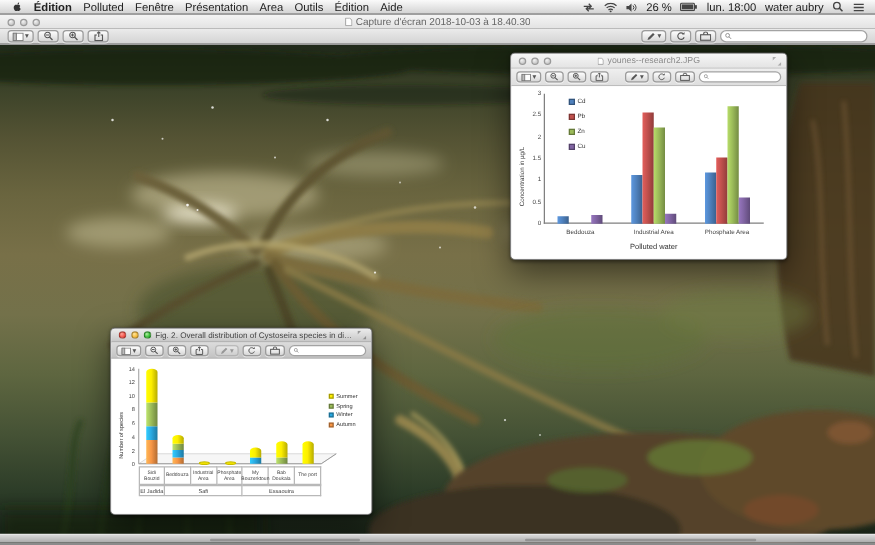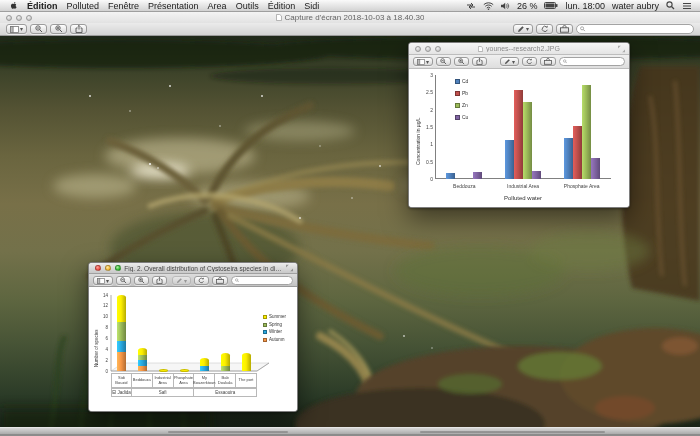--- a/index.html
+++ b/index.html
@@ -99,21 +99,21 @@
           <path fill="#333" d="M5.3 1.5c.4-.5 1-.5 1-.5s.1.6-.3 1.1c-.4.5-1 .4-1 .4s-.1-.5.3-1zM6.6 3c-.7-.4-1.5-.2-1.9 0-.4-.2-1.2-.4-1.9.1C1.6 4 1.8 5.9 2.6 6.9c.3.5.8 1 1.3.9.4 0 .6-.2 1-.2s.5.2 1 .2c.5 0 1-.5 1.3-1 .2-.3.3-.5.4-.8-1-.4-1.2-1.7-.4-2.3-.2-.3-.4-.5-.6-.7z"></path>
         </svg>
     </span>
     <span class="appname">Édition</span>
     <span>Polluted</span>
     <span>Fenêtre</span>
     <span>Présentation</span>
     <span>Area</span>
     <span>Outils</span>
     <span>Édition</span>
-    <span>Sidi</span>
+    <span>Aide</span>
   </div>
   <div class="right">
     <svg width="10" height="8" viewBox="0 0 10 8">
         <path d="M1 3h6M5 1l2 2-2 2M9 5H3M5 3 3 5l2 2" stroke="#444" stroke-width="1" fill="none"></path>
       </svg>
     <svg width="11" height="8" viewBox="0 0 11 8">
         <path d="M.8 2.6a7 7 0 0 1 9.4 0M2.3 4.3a4.6 4.6 0 0 1 6.4 0M3.8 6a2.4 2.4 0 0 1 3.4 0" stroke="#444" stroke-width="1" fill="none"></path>
         <circle cx="5.5" cy="7.2" r=".8" fill="#444"></circle>
       </svg>
     <svg width="9" height="8" viewBox="0 0 9 8">

